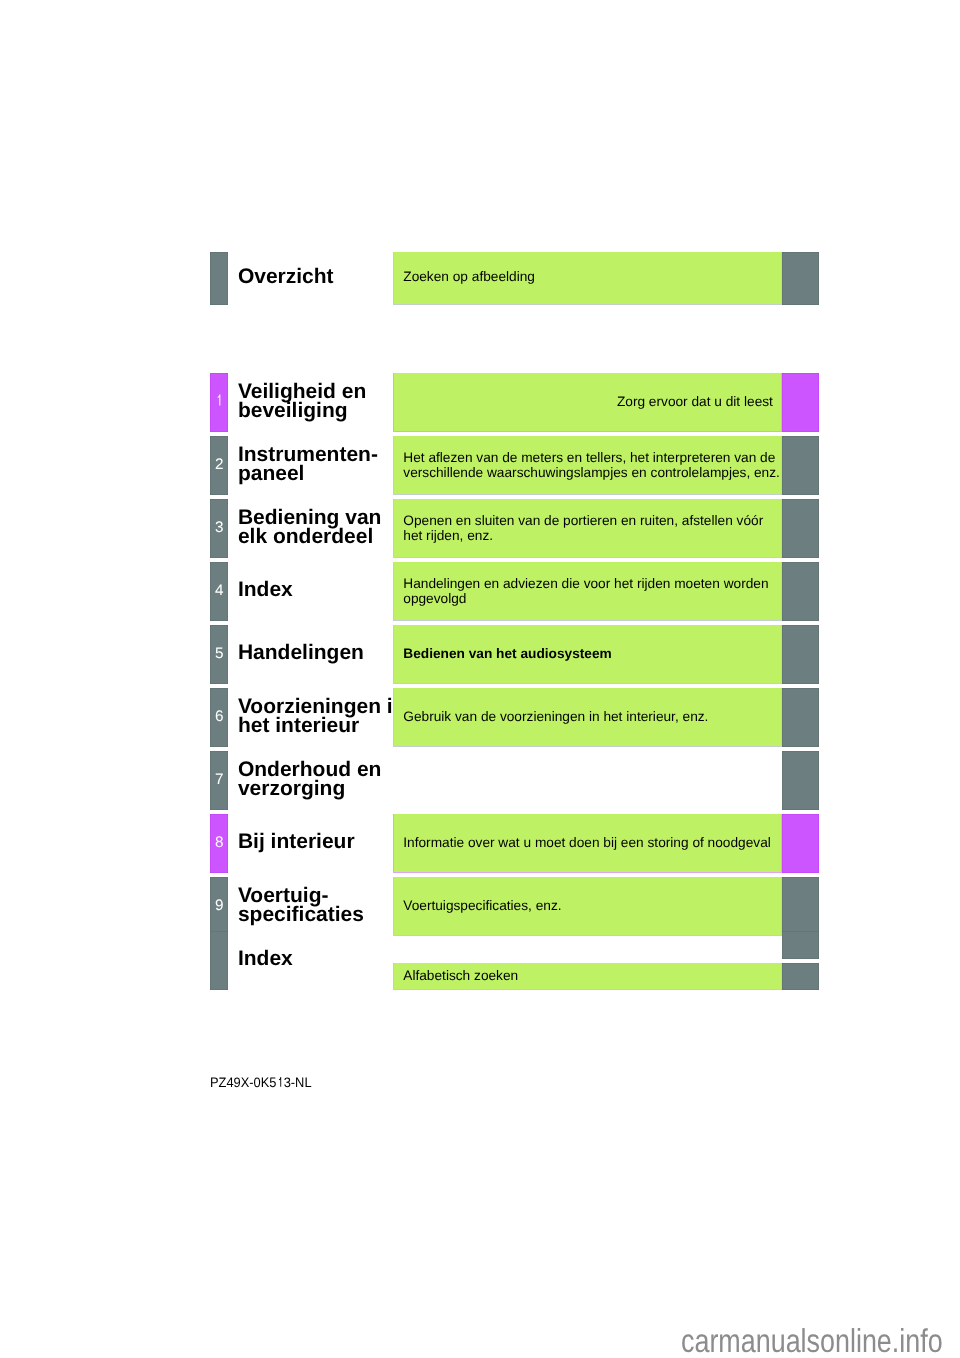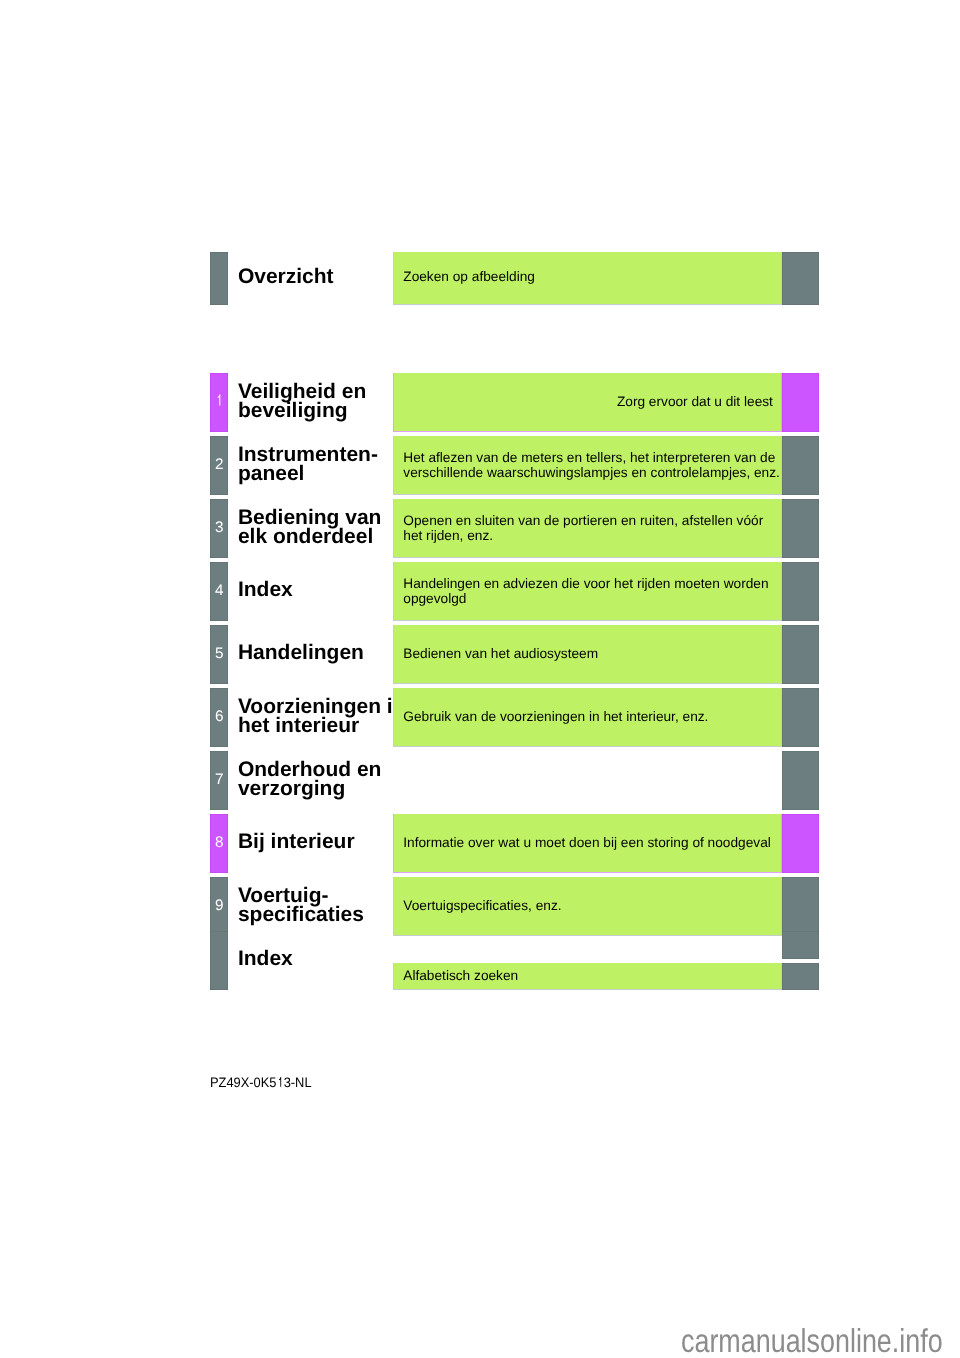--- a/index.html
+++ b/index.html
@@ -109,21 +109,21 @@
       <div class="desc">Handelingen en adviezen die voor het rijden moeten worden
 opgevolgd</div>
     </div>
     <div class="tabR" style="height:58.5px;"></div>
   </div>
   <div class="row" style="top:625px;height:58.5px;">
     <div class="tabL" style="height:58.5px;">
       <span class="num">5</span>
     </div>
     <div class="title">Handelingen</div>
-    <div class="box" style="height:58.5px;">
+    <div class="box" style="height:58.5px;font-weight:bold;">
       <div class="desc">Bedienen van het audiosysteem</div>
     </div>
     <div class="tabR" style="height:58.5px;"></div>
   </div>
   <div class="row" style="top:688px;height:58.5px;">
     <div class="tabL" style="height:58.5px;">
       <span class="num">6</span>
     </div>
     <div class="title">Voorzieningen in
 het interieur</div>

